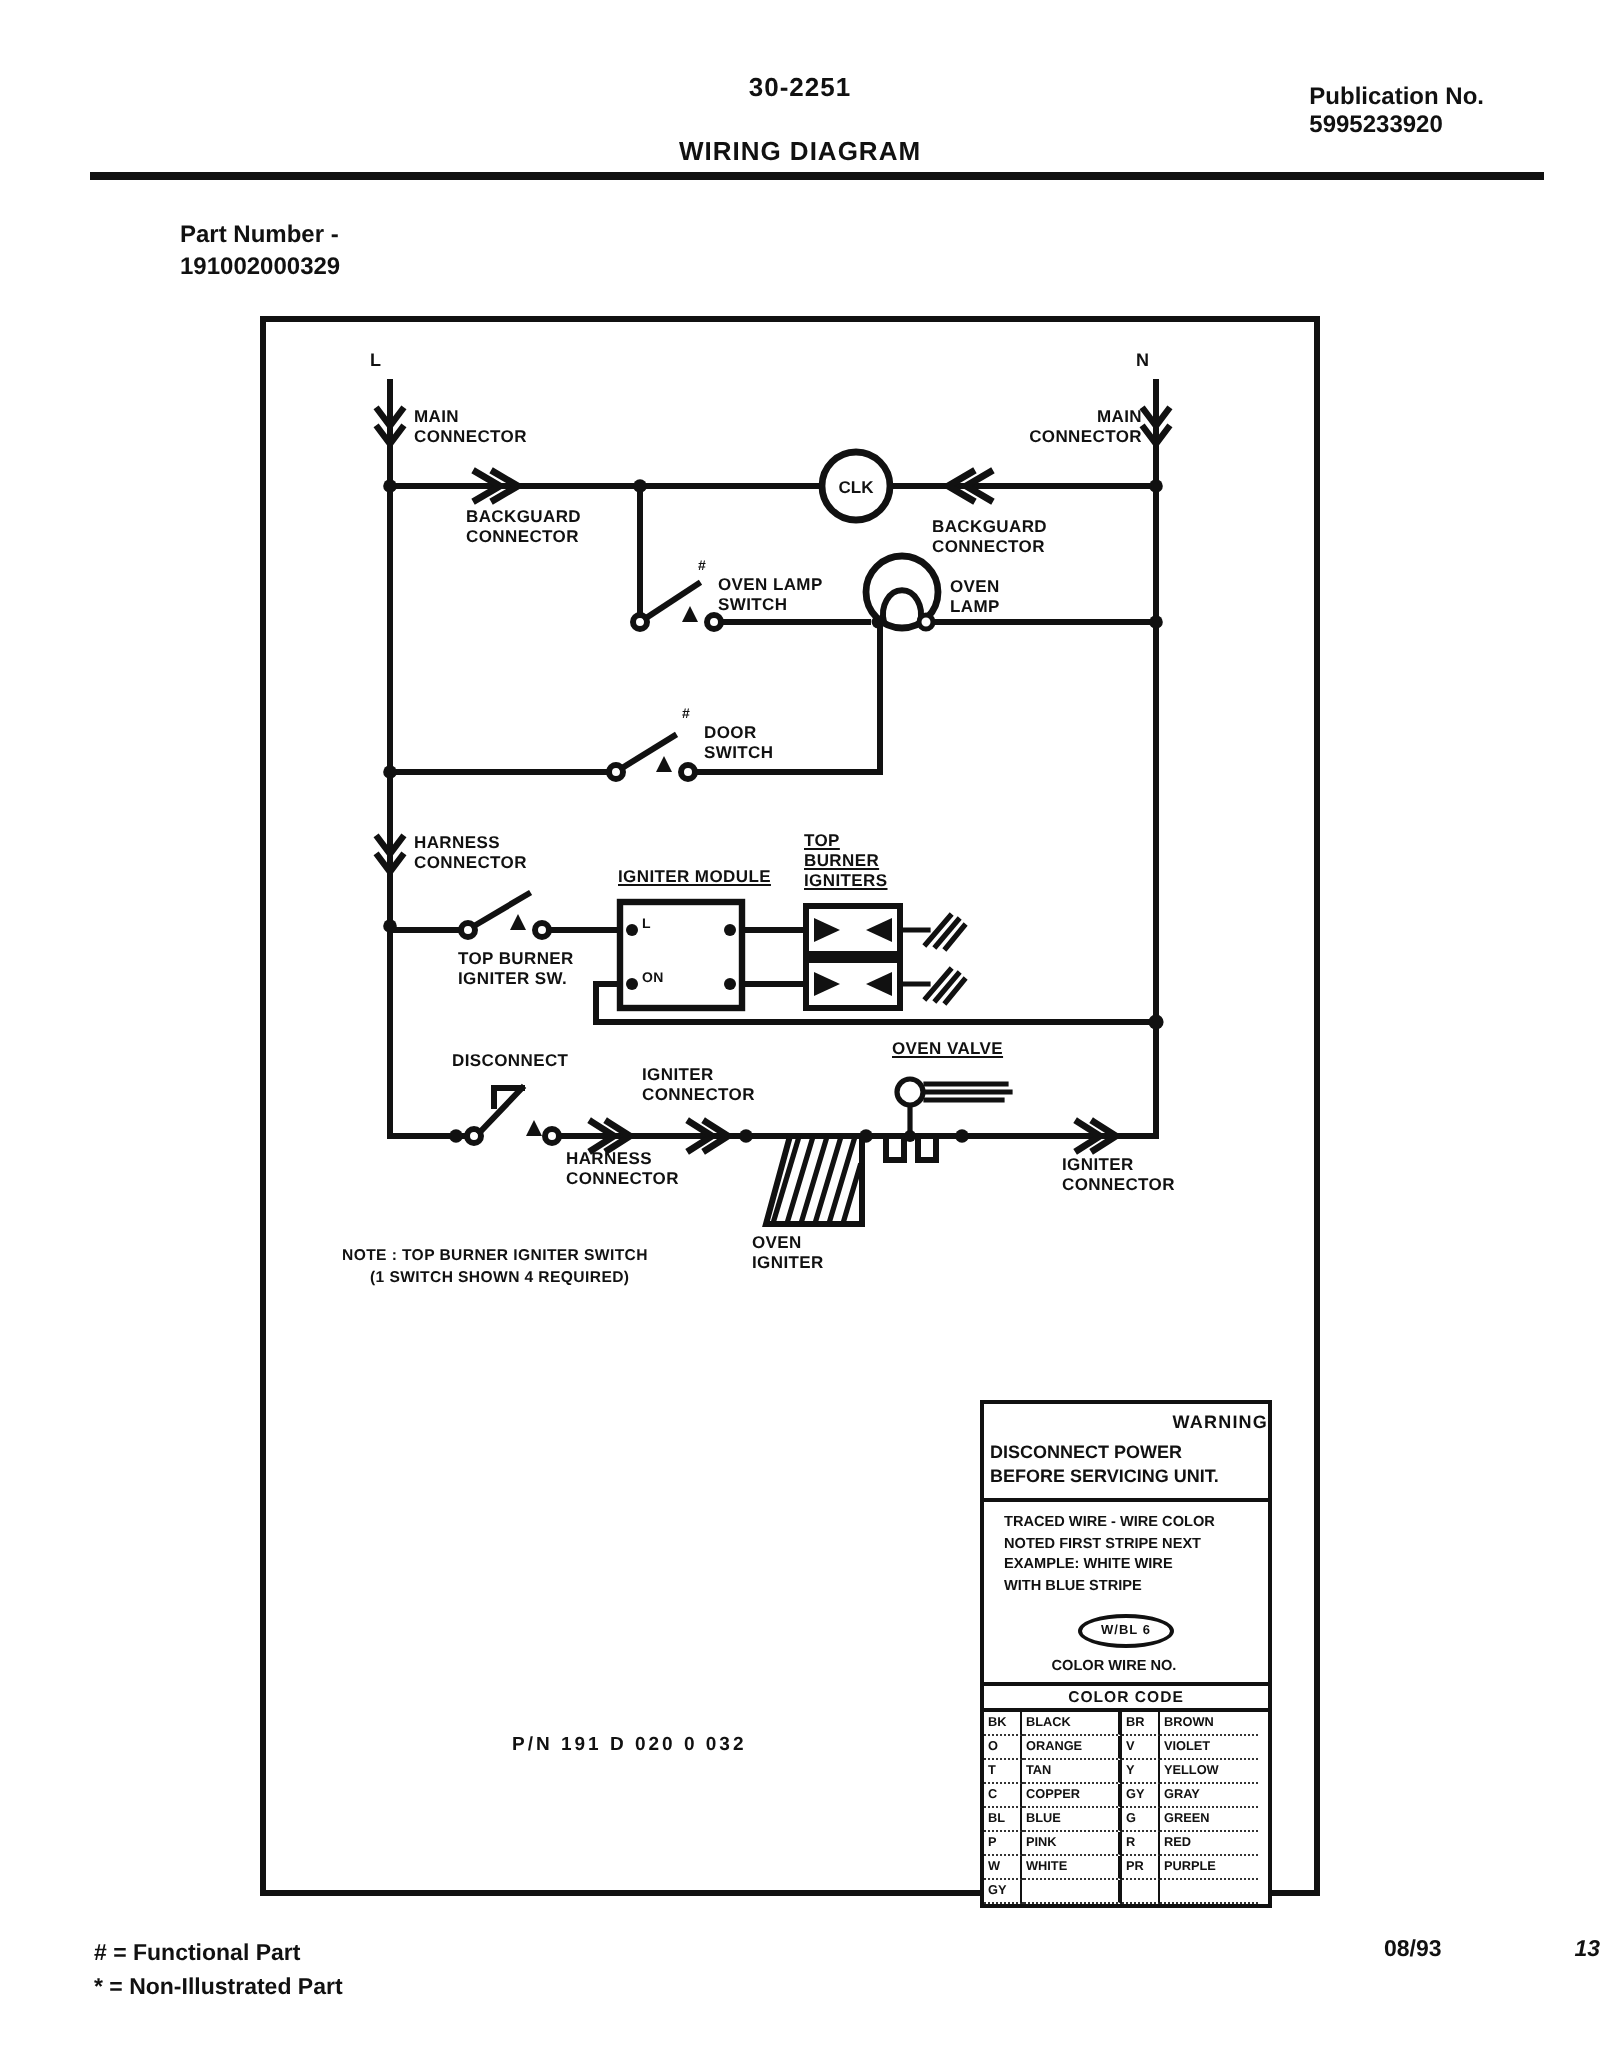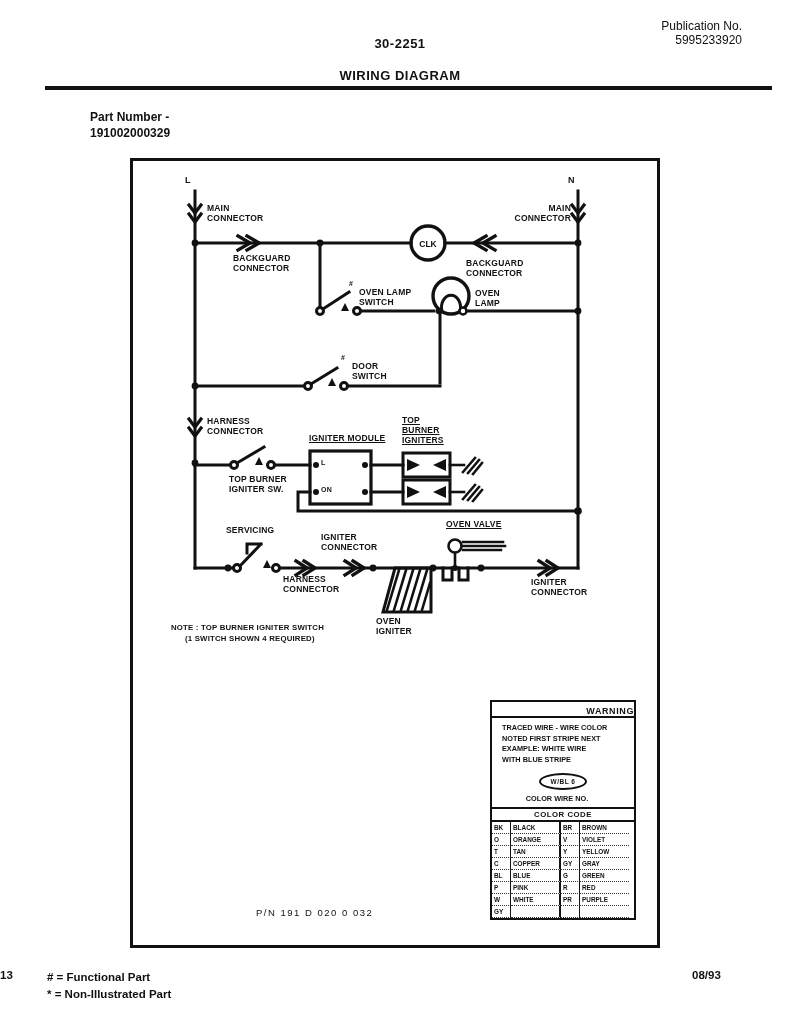--- a/index.html
+++ b/index.html
@@ -1,50 +1,50 @@
 <!DOCTYPE html>
 <html><head>
 <meta charset="utf-8">
 <style>
   html,body{margin:0;padding:0;background:#fff;}
   body{width:800px;height:1026px;position:relative;font-family:"Liberation Sans",sans-serif;color:#111;}
   .abs{position:absolute;}
   .pre{white-space:pre-line;}
   
   .doc-num{left:0;top:36px;width:100%;text-align:center;font-size:13px;font-weight:bold;letter-spacing:.5px;}
-  .pub{right:58px;top:19px;text-align:right;font-size:12px;font-weight:normal;line-height:1.2;}
+  .pub{right:58px;top:41px;font-size:12px;font-weight:bold;line-height:1.2;}
   .title{left:0;top:68px;width:100%;text-align:center;font-size:13px;font-weight:bold;letter-spacing:.5px;}
   .title-rule{left:45px;top:86px;width:727px;height:4px;background:#111;}
   .part-num{left:90px;top:110px;font-size:12px;font-weight:bold;line-height:1.3;}
   
   .dbox{left:130px;top:158px;width:524px;height:784px;border:3px solid #111;}
   .dbox svg{position:absolute;left:0;top:0;}
   .dlabel{position:absolute;font-size:8.5px;font-weight:bold;line-height:1.18;letter-spacing:.2px;white-space:pre-line;}
   .tiny{font-size:7px;}
   .u{text-decoration:underline;}
   .right{text-align:right;}
-  .pn-line{position:absolute;left:123px;top:746px;font-size:9.5px;font-weight:normal;letter-spacing:1.5px;}
+  .pn-line{position:absolute;left:123px;top:706px;font-size:9.5px;font-weight:bold;letter-spacing:1.5px;}
   
   .warnbox{position:absolute;left:357px;top:539px;width:142px;border:2.5px solid #111;background:#fff;}
   .warn-title{text-align:right;font-size:9px;font-weight:bold;padding-top:4px;letter-spacing:.6px;}
   .warn-body{font-size:9px;font-weight:bold;line-height:1.35;padding:4px 3px 5px 3px;white-space:pre-line;}
   .warn-div{height:0;border-top:2px solid #111;}
   .traced{font-size:7.3px;font-weight:bold;line-height:1.45;padding:5px 18px 2px 10px;white-space:pre-line;}
   .oval-wrap{text-align:center;padding:3px 0 2px 0;}
   .wire-oval{display:inline-block;width:44px;height:13px;line-height:13px;border:2px solid #111;border-radius:50%;font-size:6.5px;font-weight:bold;letter-spacing:.5px;}
   .cwn{text-align:center;font-size:7.3px;font-weight:bold;padding:2px 12px 4px 0;}
   .cctable{border-top:2.5px solid #111;}
   .cc-head{text-align:center;font-size:7.8px;font-weight:bold;border-bottom:2px solid #111;padding:1px 0;letter-spacing:.5px;}
   .cc-grid{display:grid;grid-template-columns:19px 50px 19px 49px;}
   .cc-cell{font-size:6.4px;font-weight:bold;height:11px;line-height:11px;padding-left:2px;overflow:hidden;border-bottom:1px dotted #333;}
   .cr0,.cr2{border-right:1.5px solid #111;}
   .cr1{border-right:2.5px solid #111;}
   
   .foot-left{left:47px;top:969px;font-size:11.5px;font-weight:bold;line-height:1.5;white-space:pre-line;}
-  .foot-page{left:0;top:969px;width:100%;text-align:left;font-size:11.5px;font-weight:bold;}
+  .foot-page{left:0;top:969px;width:100%;text-align:right;font-size:11.5px;font-weight:bold;font-style:italic;}
   .foot-date{left:692px;top:969px;font-size:11.5px;font-weight:bold;}
 </style>
 </head>
 <body>
 
 <div class="abs doc-num">30-2251</div>
 <div class="abs pub pre">Publication No.
 5995233920</div>
 <div class="abs title">WIRING DIAGRAM</div>
 <div class="abs title-rule"></div>
@@ -233,36 +233,38 @@
   <div class="dlabel" style="left:74px;top:255px;">HARNESS
 CONNECTOR</div>
   <div class="dlabel" style="left:96px;top:313px;">TOP BURNER
 IGNITER SW.</div>
   <div class="dlabel u" style="left:176px;top:272px;">IGNITER MODULE</div>
   <div class="dlabel u" style="left:269px;top:254px;">TOP
 BURNER
 IGNITERS</div>
   <div class="dlabel tiny" style="left:188px;top:298px;">L</div>
   <div class="dlabel tiny" style="left:188px;top:325px;">ON</div>
-  <div class="dlabel" style="left:93px;top:364px;">SERVICING</div>
+  <div class="dlabel" style="left:93px;top:364px;">DISCONNECT</div>
   <div class="dlabel" style="left:150px;top:413px;">HARNESS
 CONNECTOR</div>
   <div class="dlabel" style="left:188px;top:371px;">IGNITER
 CONNECTOR</div>
   <div class="dlabel" style="left:243px;top:455px;">OVEN
 IGNITER</div>
   <div class="dlabel u" style="left:313px;top:358px;">OVEN VALVE</div>
   <div class="dlabel" style="left:398px;top:416px;">IGNITER
 CONNECTOR</div>
   <div class="dlabel" style="left:38px;top:462px;font-size:7.8px;">NOTE : TOP BURNER IGNITER SWITCH</div>
   <div class="dlabel" style="left:52px;top:473px;font-size:7.8px;">(1 SWITCH SHOWN 4 REQUIRED)</div>
   <div class="pn-line">P/N  191 D 020 0 032</div>
 
   <div class="warnbox">
     <div class="warn-title">WARNING</div>
+    <div class="warn-body">DISCONNECT POWER
+BEFORE SERVICING UNIT.</div>
     <div class="warn-div"></div>
     <div class="traced">TRACED WIRE - WIRE COLOR
 NOTED FIRST STRIPE NEXT
 EXAMPLE: WHITE WIRE
 WITH BLUE STRIPE</div>
     <div class="oval-wrap"><span class="wire-oval">W/BL 6</span></div>
     <div class="cwn">COLOR WIRE NO.</div>
     <div class="cctable">
       <div class="cc-head">COLOR CODE</div>
       <div class="cc-grid">

